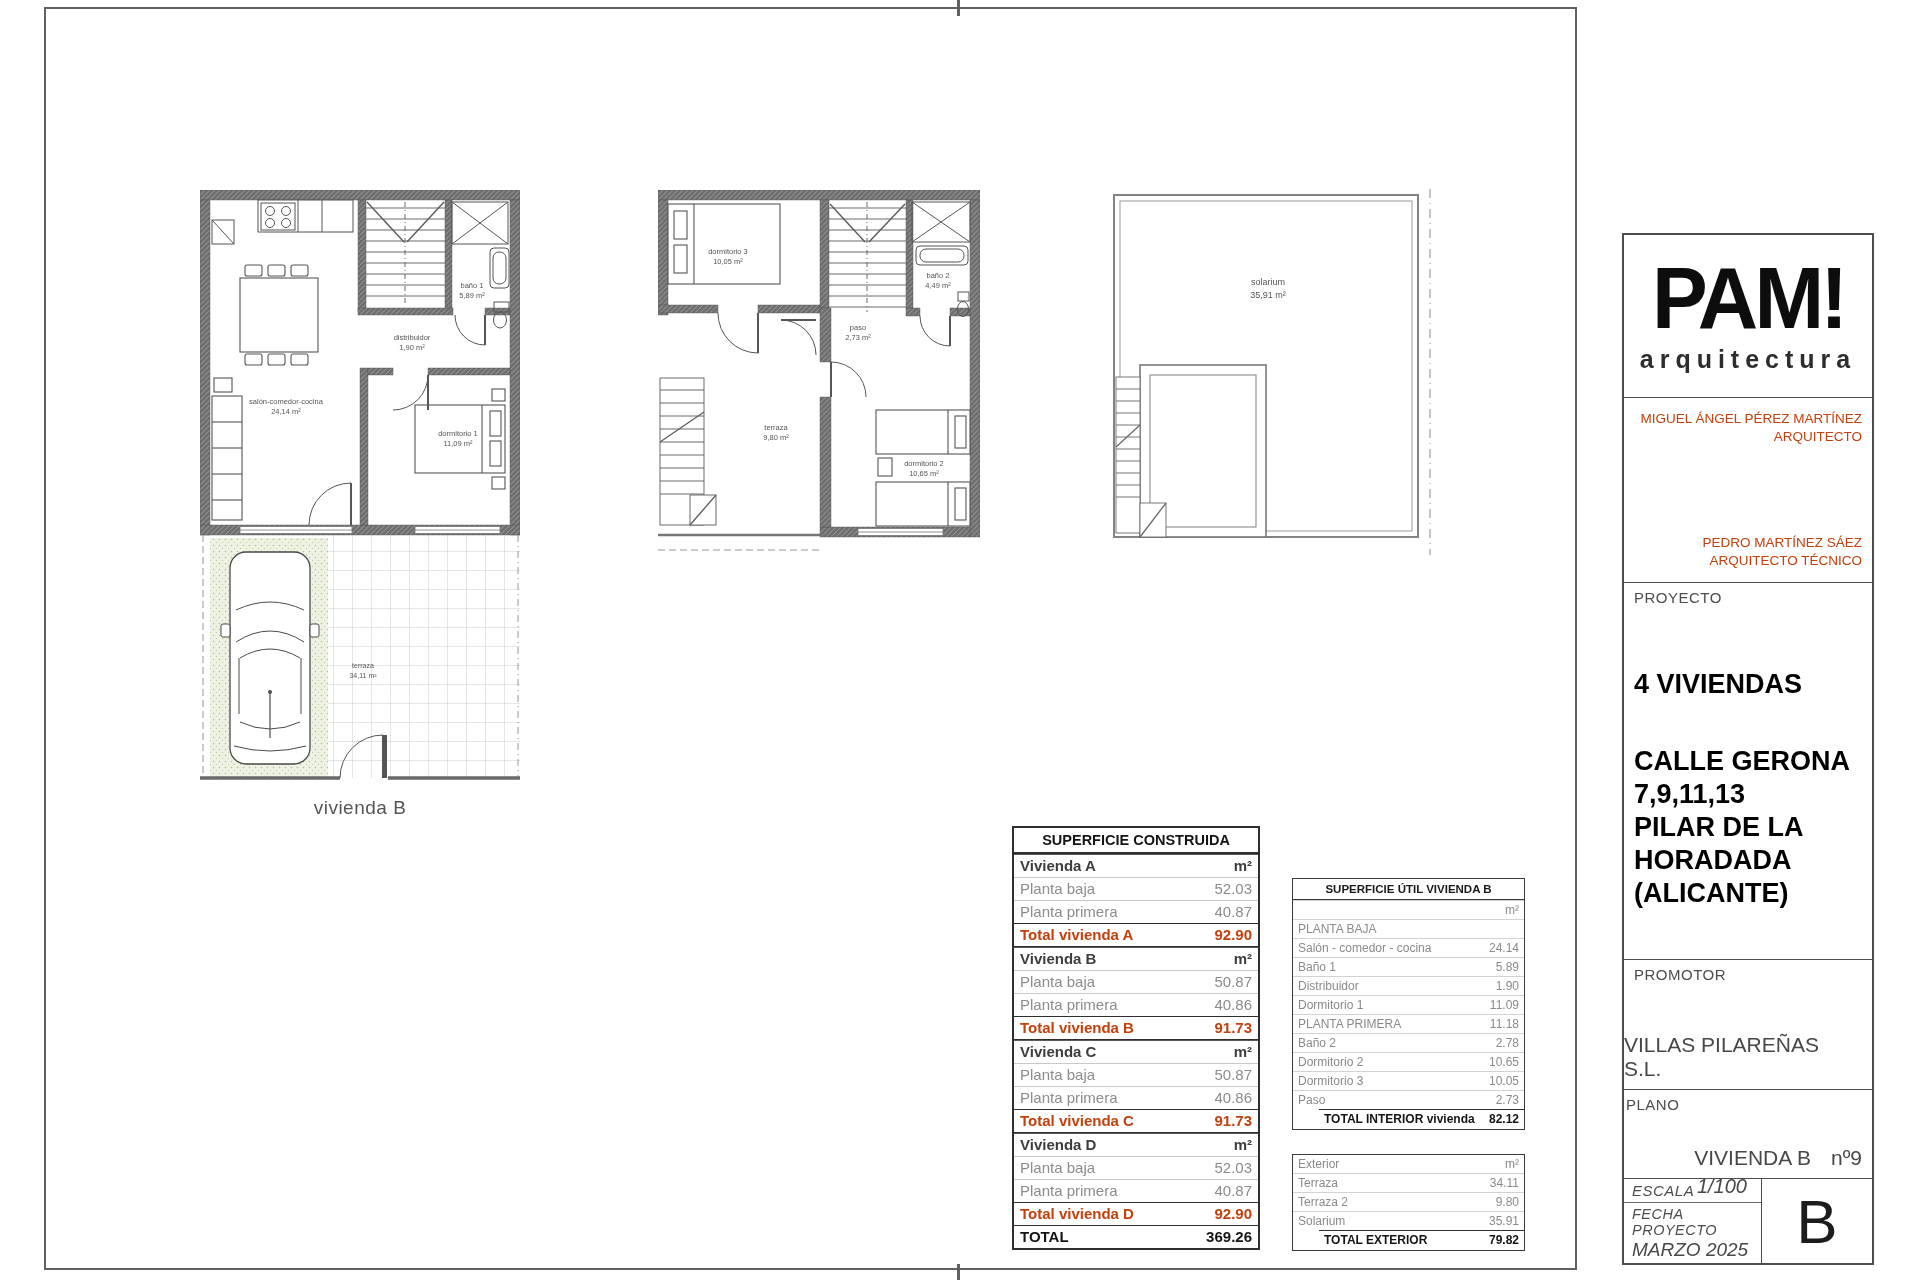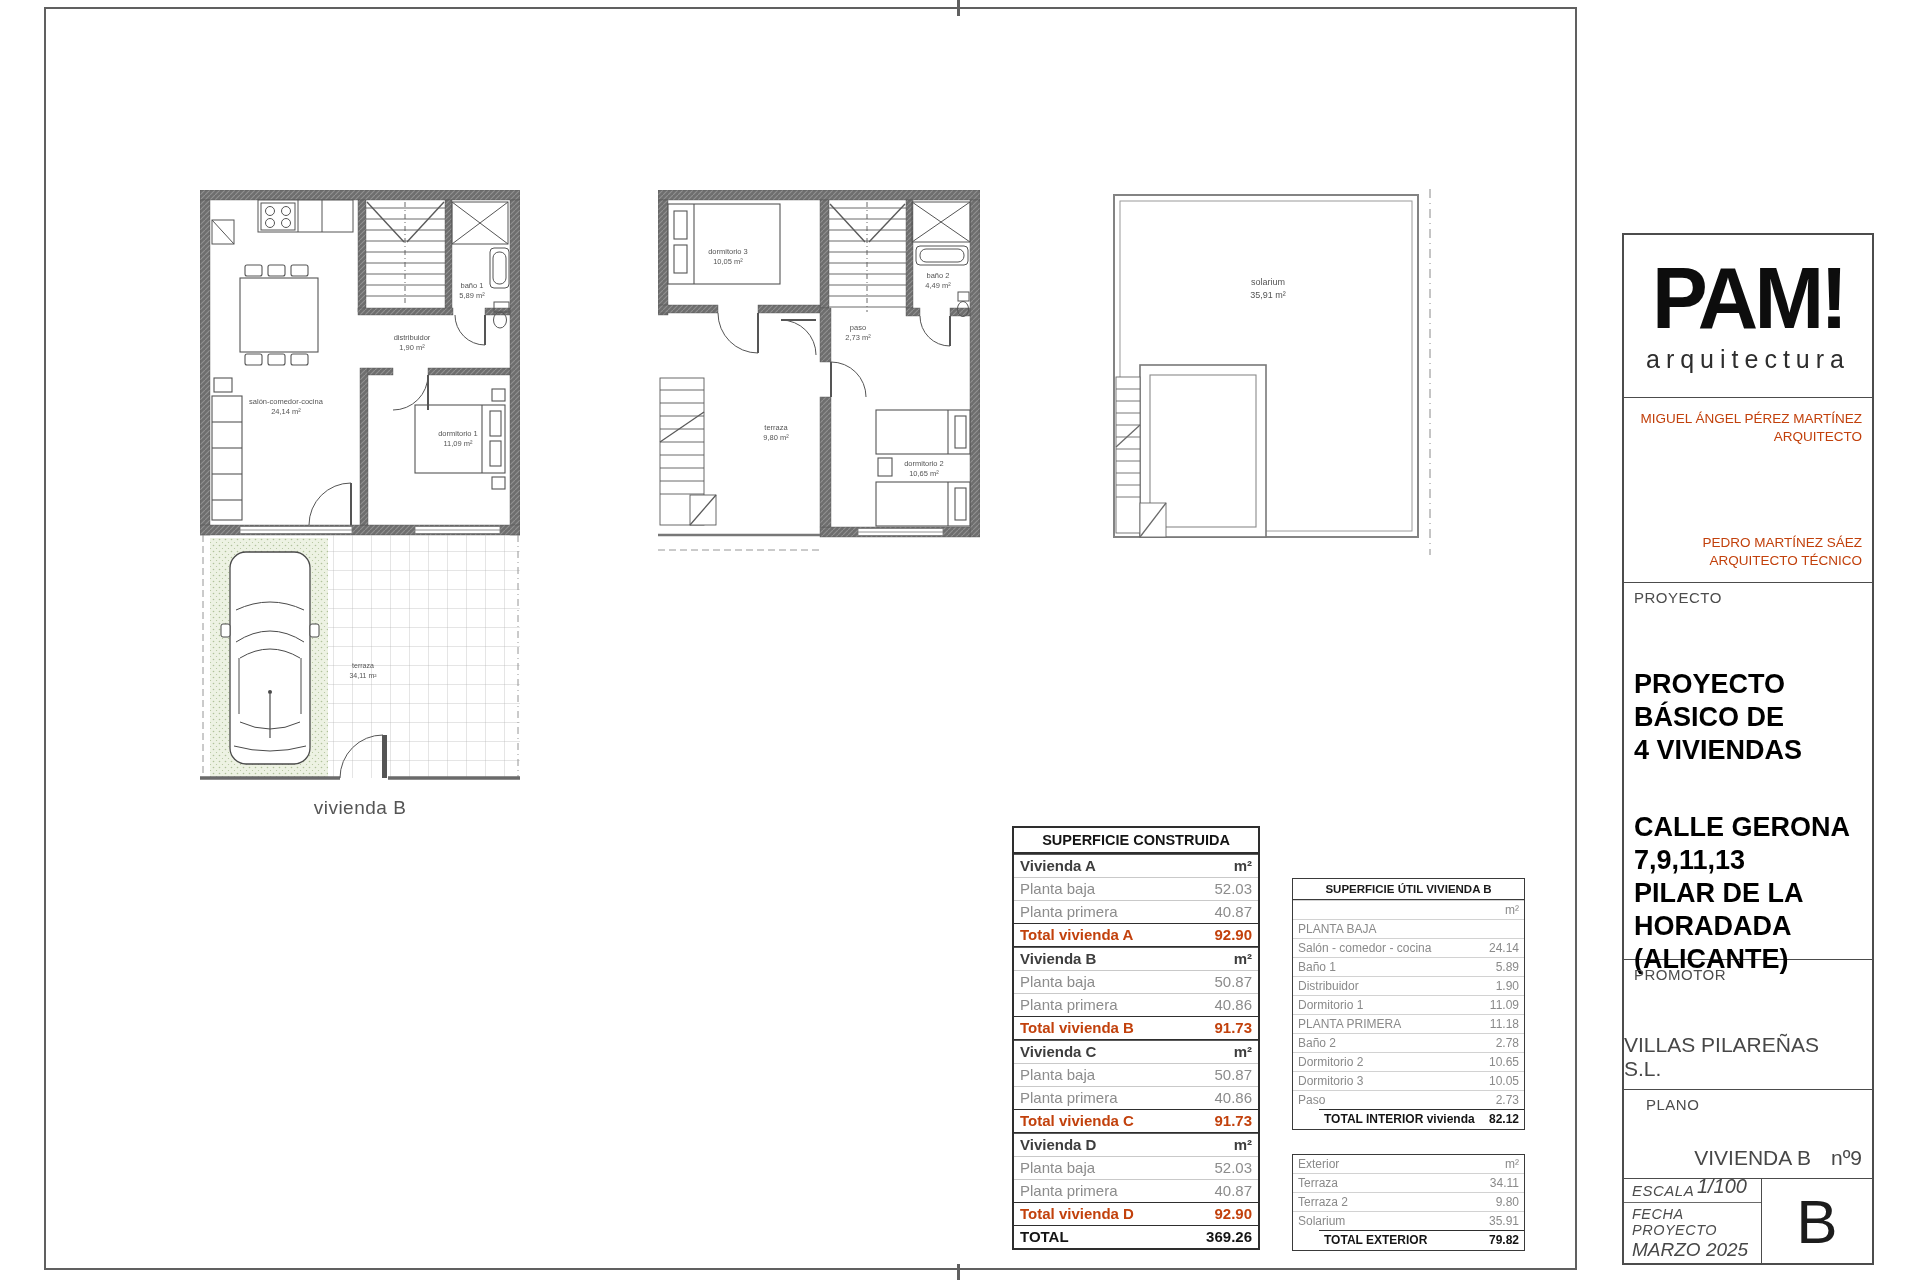--- a/index.html
+++ b/index.html
@@ -40,30 +40,30 @@
   .tbl-b .r.total{border-top:1.6px solid #2e2e2e;font-weight:bold;color:#141414;height:19px;line-height:19px;margin-left:26px;}
   .tbl-b .gap{height:24px;}
 
   
   .tblock{position:absolute;left:1622px;top:233px;width:252px;height:1032px;background:#fff;
           border:2px solid #4c4c4c;box-sizing:border-box;display:flex;flex-direction:column;}
   .tblock .sec{box-sizing:border-box;border-bottom:1.6px solid #4c4c4c;position:relative;}
   .sec-logo{height:163px;display:flex;flex-direction:column;align-items:center;justify-content:center;}
   .logo-main{font-size:88px;font-weight:900;color:#0d0d0d;letter-spacing:-4px;line-height:0.9;
              transform:scaleX(0.95);}
-  .logo-sub{font-size:25px;font-weight:400;color:#2d2d2d;letter-spacing:6px;margin-top:8px;}
+  .logo-sub{font-size:25px;font-weight:700;color:#2d2d2d;letter-spacing:6px;margin-top:8px;}
   .sec-arch{height:185px;display:flex;flex-direction:column;justify-content:space-between;
             padding:12px 10px;text-align:right;color:#c2410c;font-size:13.5px;line-height:1.35;}
   .sec-proj{height:377px;padding:6px 10px;}
   .lbl{font-size:15px;color:#4c4c4c;letter-spacing:0.5px;}
   .proj-title{margin-top:62px;font-size:27px;font-weight:bold;color:#000;line-height:1.22;}
   .proj-addr{margin-top:44px;font-size:27px;font-weight:bold;color:#000;line-height:1.22;}
   .sec-promo{height:130px;padding:6px 10px;}
   .promo-val{position:absolute;right:10px;bottom:8px;font-size:21px;color:#474747;}
-  .sec-plano{height:89px;padding:6px 22px;}
+  .sec-plano{height:89px;padding:6px 2px;}
   .plano-val{position:absolute;right:10px;bottom:8px;font-size:21px;color:#474747;display:flex;gap:20px;}
   .sec-bottom{height:84px;display:flex;border-bottom:none !important;}
   .b-left{width:138px;box-sizing:border-box;border-right:1.6px solid #4c4c4c;display:flex;flex-direction:column;font-style:italic;}
   .escala{height:43px;box-sizing:border-box;border-bottom:1.4px solid #6a6a6a;padding:3px 8px;position:relative;}
   .escala-val{position:absolute;right:14px;bottom:4px;font-size:20px;color:#474747;}
   .fecha{flex:1;padding:3px 8px;}
   .fecha .lbl{font-size:14.5px;}
   .fecha-val{font-size:19px;color:#474747;margin-top:1px;}
   .b-right{flex:1;display:flex;align-items:center;justify-content:center;}
   .sheet-letter{font-size:62px;color:#1c1c1c;font-weight:400;}
@@ -543,21 +543,20 @@
         <div>ARQUITECTO</div>
       </div>
       <div>
         <div>PEDRO MARTÍNEZ SÁEZ</div>
         <div>ARQUITECTO TÉCNICO</div>
       </div>
     </div>
     <div class="sec sec-proj">
       <div class="lbl">PROYECTO</div>
       <div class="proj-title">
-        <div>PROYECTO BÁSICO DE</div>
         <div>4 VIVIENDAS</div>
       </div>
       <div class="proj-addr">
         <div>CALLE GERONA</div>
         <div>7,9,11,13</div>
         <div>PILAR DE LA HORADADA</div>
         <div>(ALICANTE)</div>
       </div>
     </div>
     <div class="sec sec-promo">

